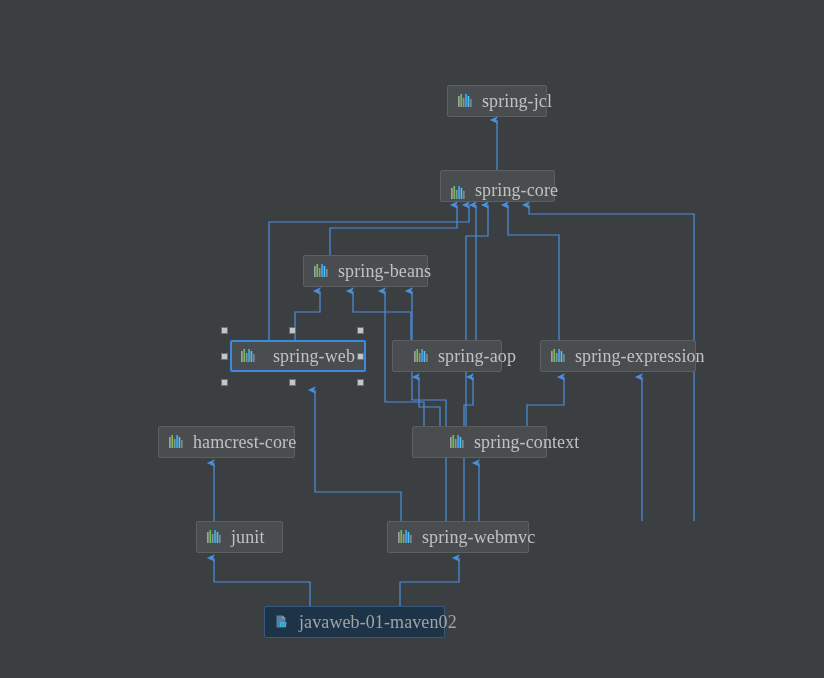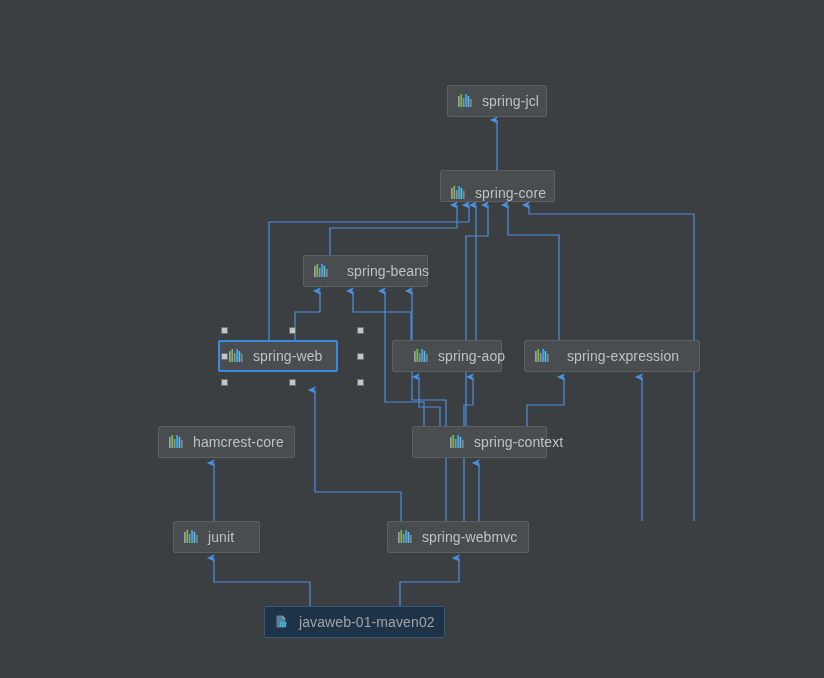--- a/index.html
+++ b/index.html
@@ -37,24 +37,25 @@
   }
   .node.root {
     background: #1d3448;
     border: 1px solid #38597a;
   }
   .node.selected {
     border: 2px solid #3c8ade;
     padding: 0 9px 0 8px;
   }
   .node-label {
-    font-size: 14px;
+    font-size: 18px;
     color: #bfc2c4;
     letter-spacing: 0.1px;
     margin-left: 8px;
+    font-family: Liberation Serif, serif;
   }
   .node.root .node-label {
     color: #a3a3a3;
   }
   .icon {
     flex: none;
     display: block;
   }
   .handles {
     position: absolute;
@@ -129,32 +130,32 @@
         <svg class="icon" width="17" height="16" viewBox="0 0 17 16">
           <rect x="1" y="3" width="1.7" height="11" fill="#9aa0a3"></rect>
           <rect x="3.4" y="1" width="1.7" height="13" fill="#6fbf4a"></rect>
           <rect x="5.8" y="5" width="1.7" height="9" fill="#8d9396"></rect>
           <rect x="8.2" y="1" width="1.7" height="13" fill="#3fa9f5"></rect>
           <rect x="10.6" y="3" width="1.7" height="11" fill="#4fc3e8"></rect>
           <rect x="13" y="6" width="1.7" height="8" fill="#7f8588"></rect>
         </svg>
         <span class="node-label">spring-core</span>
       </div>
-      <div class="node" style="left: 303px; top: 255px; width: 125px; gap: 9px;">
+      <div class="node" style="left: 303px; top: 255px; width: 125px;">
         <svg class="icon" width="17" height="16" viewBox="0 0 17 16">
           <rect x="1" y="3" width="1.7" height="11" fill="#9aa0a3"></rect>
           <rect x="3.4" y="1" width="1.7" height="13" fill="#6fbf4a"></rect>
           <rect x="5.8" y="5" width="1.7" height="9" fill="#8d9396"></rect>
           <rect x="8.2" y="1" width="1.7" height="13" fill="#3fa9f5"></rect>
           <rect x="10.6" y="3" width="1.7" height="11" fill="#4fc3e8"></rect>
           <rect x="13" y="6" width="1.7" height="8" fill="#7f8588"></rect>
         </svg>
         <span class="node-label">spring-beans</span>
       </div>
-      <div class="node selected" style="left: 218px; top: 340px; width: 120px;">
+      <div class="node selected" style="left: 230px; top: 340px; width: 136px; gap: 8px;">
         <svg class="icon" width="17" height="16" viewBox="0 0 17 16">
           <rect x="1" y="3" width="1.7" height="11" fill="#9aa0a3"></rect>
           <rect x="3.4" y="1" width="1.7" height="13" fill="#6fbf4a"></rect>
           <rect x="5.8" y="5" width="1.7" height="9" fill="#8d9396"></rect>
           <rect x="8.2" y="1" width="1.7" height="13" fill="#3fa9f5"></rect>
           <rect x="10.6" y="3" width="1.7" height="11" fill="#4fc3e8"></rect>
           <rect x="13" y="6" width="1.7" height="8" fill="#7f8588"></rect>
         </svg>
         <span class="node-label">spring-web</span>
       </div>
@@ -162,21 +163,21 @@
         <svg class="icon" width="17" height="16" viewBox="0 0 17 16">
           <rect x="1" y="3" width="1.7" height="11" fill="#9aa0a3"></rect>
           <rect x="3.4" y="1" width="1.7" height="13" fill="#6fbf4a"></rect>
           <rect x="5.8" y="5" width="1.7" height="9" fill="#8d9396"></rect>
           <rect x="8.2" y="1" width="1.7" height="13" fill="#3fa9f5"></rect>
           <rect x="10.6" y="3" width="1.7" height="11" fill="#4fc3e8"></rect>
           <rect x="13" y="6" width="1.7" height="8" fill="#7f8588"></rect>
         </svg>
         <span class="node-label">spring-aop</span>
       </div>
-      <div class="node" style="left: 524px; top: 340px; width: 176px; gap: 8px;">
+      <div class="node" style="left: 540px; top: 340px; width: 156px;">
         <svg class="icon" width="17" height="16" viewBox="0 0 17 16">
           <rect x="1" y="3" width="1.7" height="11" fill="#9aa0a3"></rect>
           <rect x="3.4" y="1" width="1.7" height="13" fill="#6fbf4a"></rect>
           <rect x="5.8" y="5" width="1.7" height="9" fill="#8d9396"></rect>
           <rect x="8.2" y="1" width="1.7" height="13" fill="#3fa9f5"></rect>
           <rect x="10.6" y="3" width="1.7" height="11" fill="#4fc3e8"></rect>
           <rect x="13" y="6" width="1.7" height="8" fill="#7f8588"></rect>
         </svg>
         <span class="node-label">spring-expression</span>
       </div>
@@ -195,21 +196,21 @@
         <svg class="icon" width="17" height="16" viewBox="0 0 17 16">
           <rect x="1" y="3" width="1.7" height="11" fill="#9aa0a3"></rect>
           <rect x="3.4" y="1" width="1.7" height="13" fill="#6fbf4a"></rect>
           <rect x="5.8" y="5" width="1.7" height="9" fill="#8d9396"></rect>
           <rect x="8.2" y="1" width="1.7" height="13" fill="#3fa9f5"></rect>
           <rect x="10.6" y="3" width="1.7" height="11" fill="#4fc3e8"></rect>
           <rect x="13" y="6" width="1.7" height="8" fill="#7f8588"></rect>
         </svg>
         <span class="node-label">spring-context</span>
       </div>
-      <div class="node" style="left: 173px; top: 521px; width: 87px; text-align: right;">
+      <div class="node" style="left: 196px; top: 521px; width: 87px; text-align: right;">
         <svg class="icon" width="17" height="16" viewBox="0 0 17 16">
           <rect x="1" y="3" width="1.7" height="11" fill="#9aa0a3"></rect>
           <rect x="3.4" y="1" width="1.7" height="13" fill="#6fbf4a"></rect>
           <rect x="5.8" y="5" width="1.7" height="9" fill="#8d9396"></rect>
           <rect x="8.2" y="1" width="1.7" height="13" fill="#3fa9f5"></rect>
           <rect x="10.6" y="3" width="1.7" height="11" fill="#4fc3e8"></rect>
           <rect x="13" y="6" width="1.7" height="8" fill="#7f8588"></rect>
         </svg>
         <span class="node-label">junit</span>
       </div>

